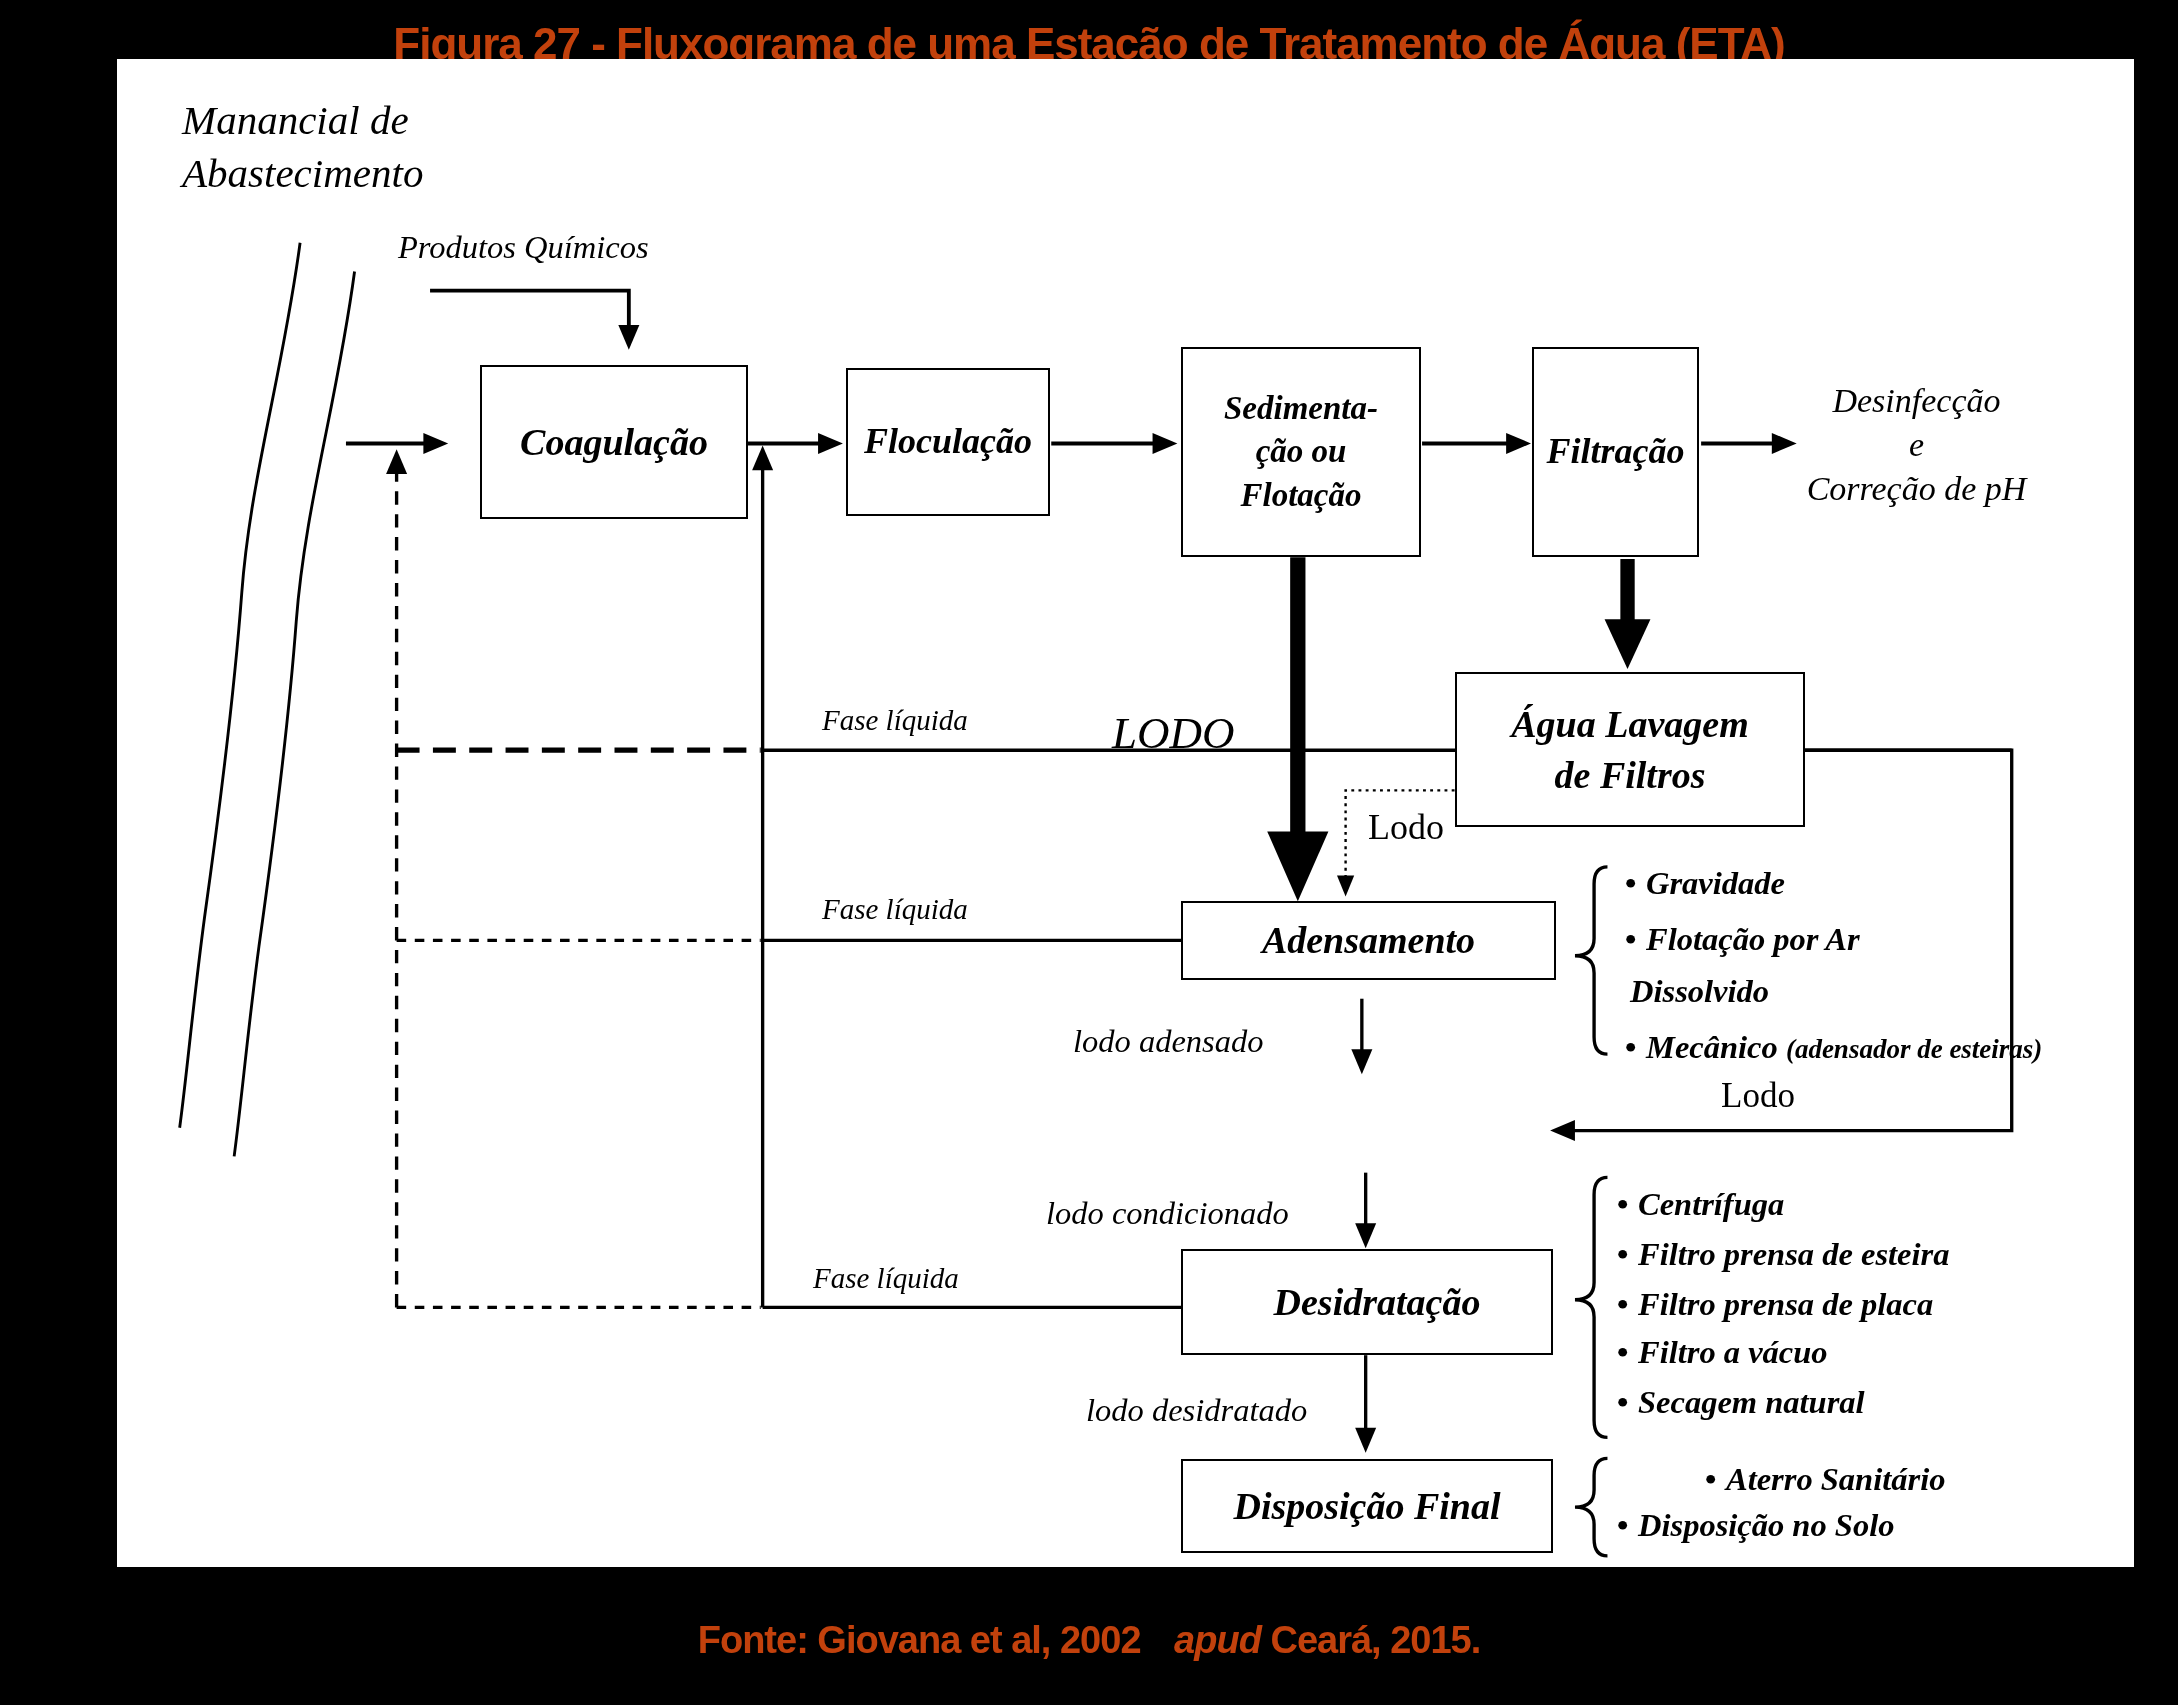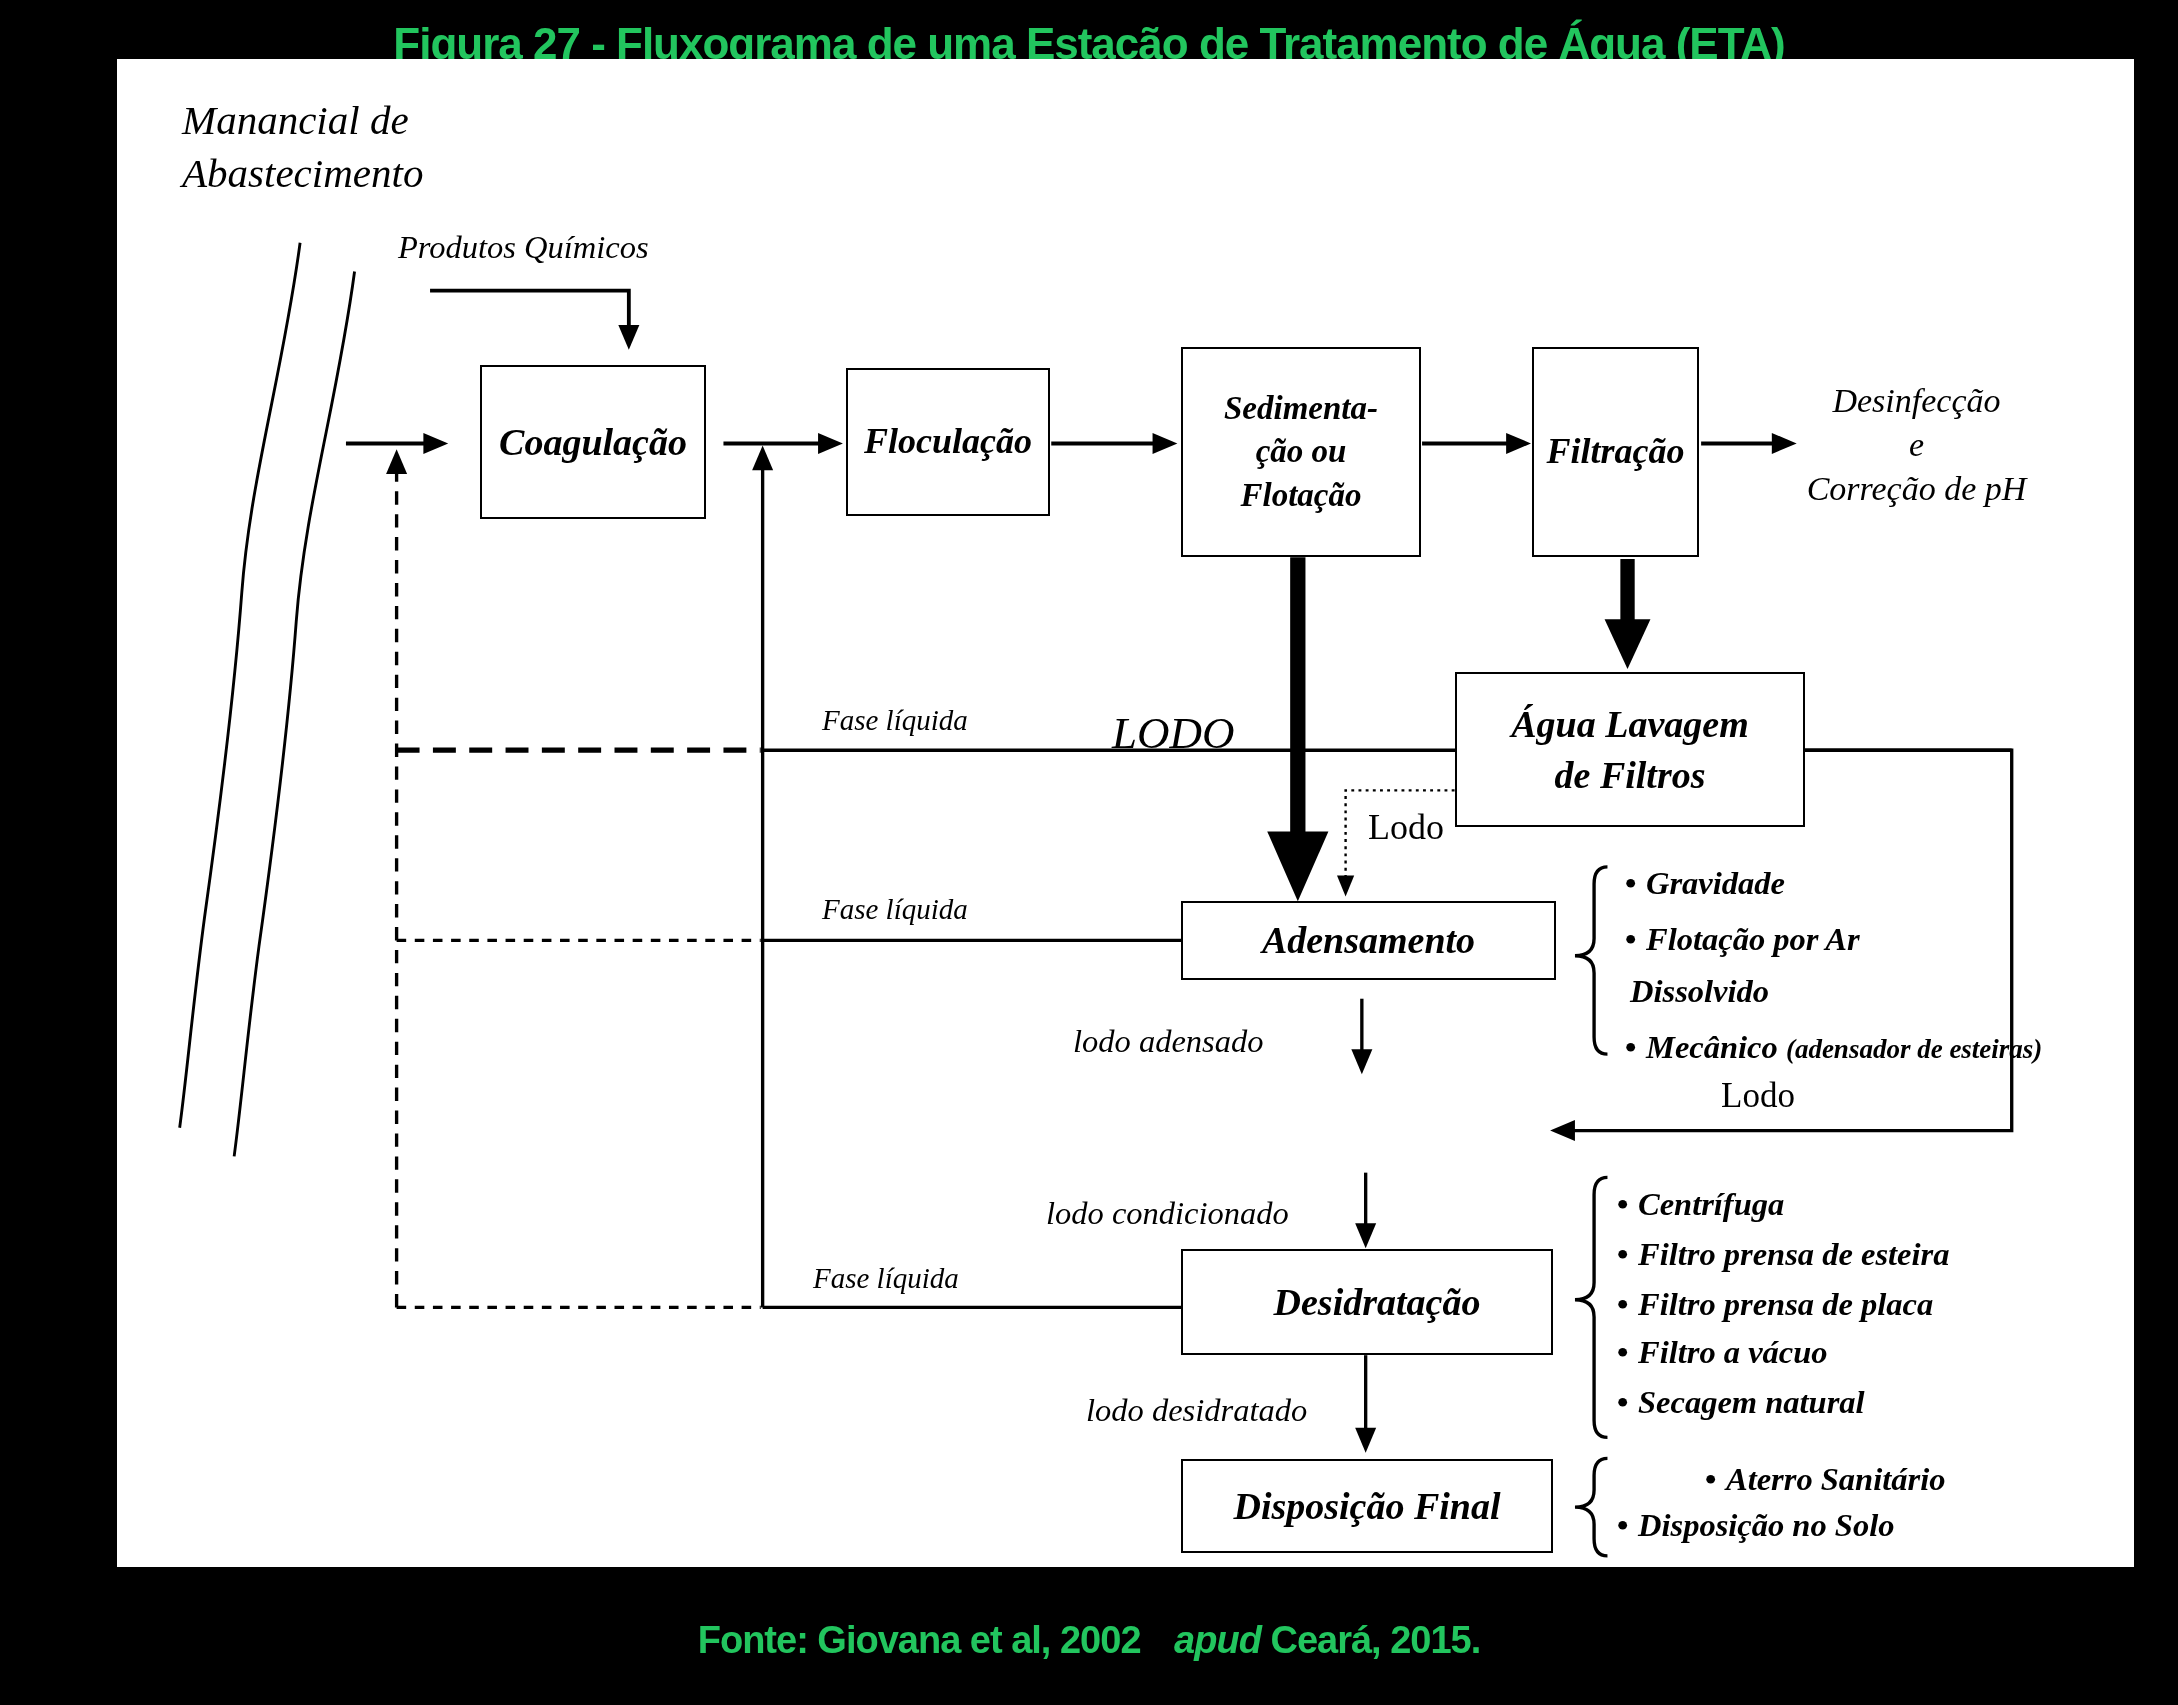--- a/index.html
+++ b/index.html
@@ -1,18 +1,18 @@
 <!DOCTYPE html>
 <html><head>
 <meta charset="utf-8">
 <style>
   html,body{margin:0;padding:0;background:#000;}
   .stage{position:relative;width:2178px;height:1705px;background:#000;overflow:hidden;
          font-family:"Liberation Serif", serif;color:#000;}
-  .faint{position:absolute;left:0;width:2178px;text-align:center;color:#22c55e;
+  .faint{position:absolute;left:0;width:2178px;text-align:center;color:#c2410c;
          font-family:"Liberation Sans", sans-serif;font-weight:bold;letter-spacing:-1px;}
   .panel{position:absolute;left:117px;top:59px;width:2017px;height:1508px;background:#fff;z-index:1;}
   svg.wires{position:absolute;left:0;top:0;z-index:2;pointer-events:none;}
   .pbox{position:absolute;z-index:3;box-sizing:border-box;background:#fff;border:2.9px solid #000;
         display:flex;flex-direction:column;align-items:center;justify-content:center;text-align:center;
         font-weight:bold;font-style:italic;line-height:1.32;}
   .lbl{position:absolute;z-index:4;font-weight:normal;font-style:italic;white-space:nowrap;}
   .upright{font-style:normal;}
   .li{position:absolute;z-index:4;font-weight:bold;font-style:italic;white-space:nowrap;font-size:32.5px;}
   .bu{padding-right:9.6px;font-style:normal;}
@@ -78,21 +78,21 @@
       <polygon points="1414,1098 1436,1098 1425,1124"></polygon>
       <polygon points="1418,1280 1440,1280 1429,1306"></polygon>
       <polygon points="1418,1494 1440,1494 1429,1520"></polygon>
       <polygon points="1648,1172 1648,1194 1622,1183"></polygon>
       <polygon points="1399,916 1417,916 1408,938"></polygon>
       <polygon points="1326,870 1390,870 1358,943"></polygon>
       <polygon points="1679,648 1727,648 1703,700"></polygon>
     </g>
   </svg>
 
-  <div class="pbox" style="left:480px;top:365px;width:226px;height:154px;font-size:38px;">
+  <div class="pbox" style="left:480px;top:365px;width:268px;height:154px;font-size:38px;">
     <span>Coagulação</span>
   </div>
   <div class="pbox" style="left:846px;top:368px;width:204px;height:148px;font-size:36px;">
     <span>Floculação</span>
   </div>
   <div class="pbox" style="left:1532px;top:347px;width:167px;height:210px;font-size:36px;">
     <span>Filtração</span>
   </div>
   <div class="pbox" style="left:1181px;top:347px;width:240px;height:210px;font-size:33px;">
     <span>Sedimenta-</span>

